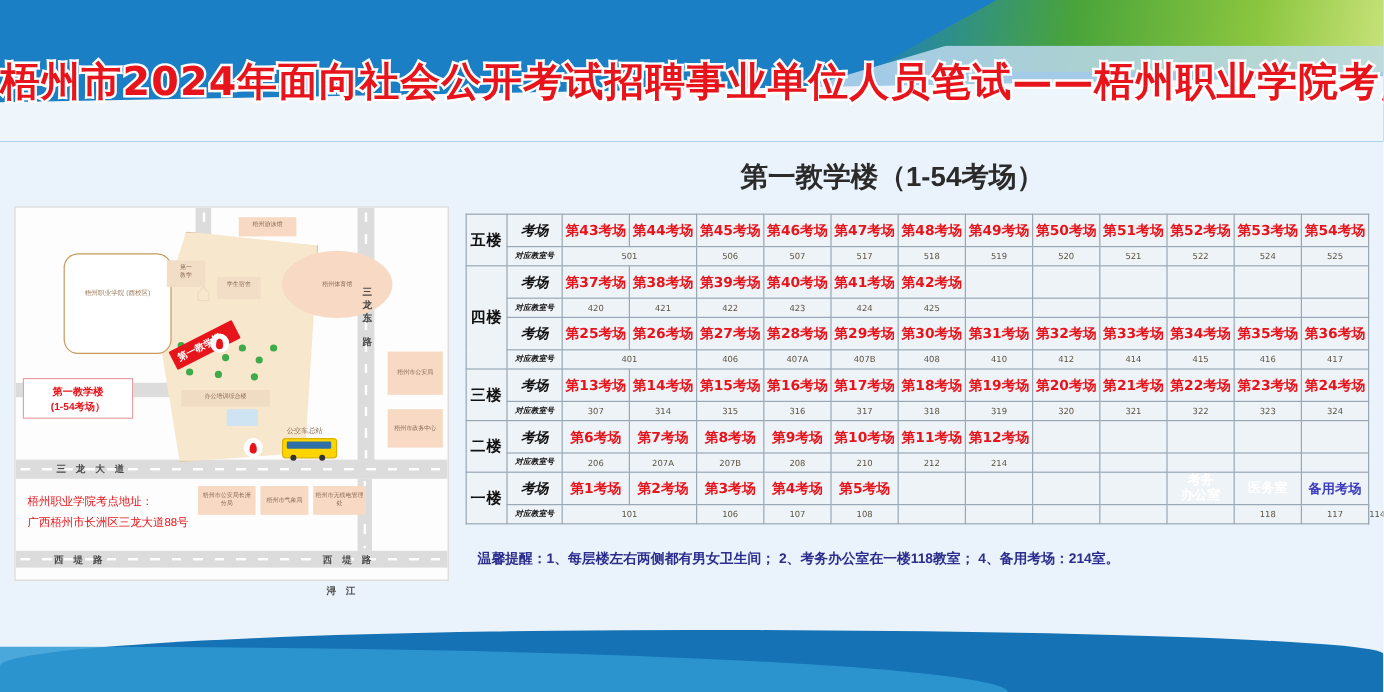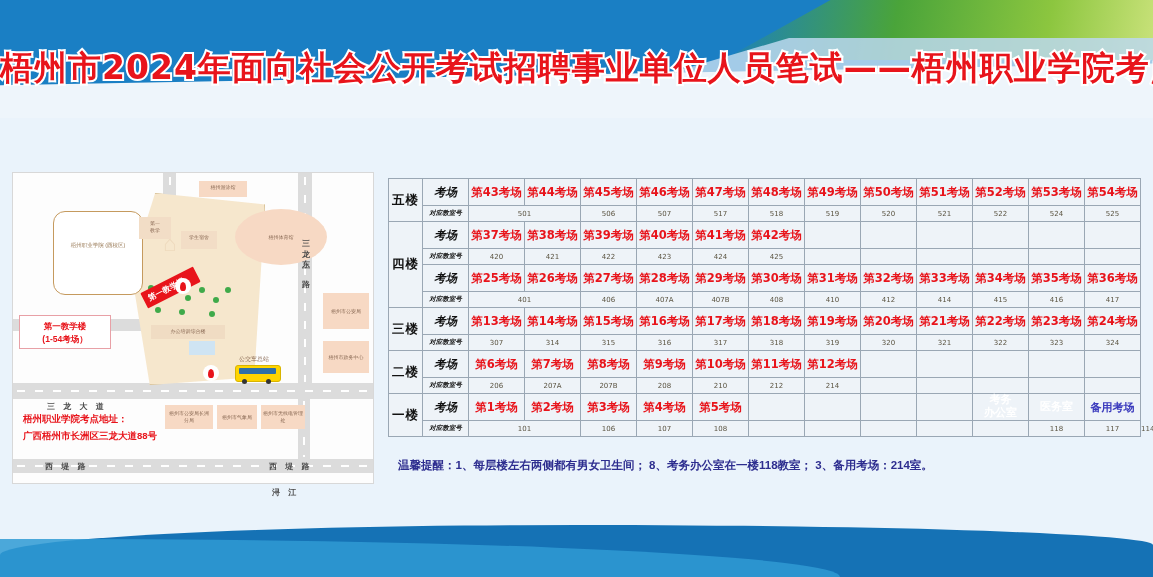--- a/index.html
+++ b/index.html
@@ -56,21 +56,21 @@
   .marker-label{position:absolute;background:#e8141b;color:#fff;font-size:8px;font-weight:bold;
        padding:3px 14px 3px 5px;transform:rotate(-27deg);white-space:nowrap;border-radius:1px;}
   .pin{position:absolute;width:16px;height:16px;border-radius:50%;background:#fff;
        display:flex;align-items:center;justify-content:center;}
   .pin i{display:block;width:6px;height:9px;background:#e8141b;border-radius:50% 50% 50% 50%/60% 60% 40% 40%;}
   .callout{position:absolute;border:1px solid #e8a0a6;background:#fff;color:#e8141b;
        font-size:8.5px;font-weight:bold;line-height:1.5;text-align:center;padding:4px 3px;box-sizing:border-box;}
   .maplbl{position:absolute;font-size:6px;color:#8a6a55;white-space:nowrap;}
   .roadname{position:absolute;font-size:8px;color:#4a4a4a;letter-spacing:3px;font-weight:bold;white-space:nowrap;}
   .roadname.vert{writing-mode:vertical-rl;letter-spacing:4px;}
-  .addr{position:absolute;color:#e8141b;font-size:9.5px;font-weight:bold;line-height:1.65;white-space:nowrap;}
+  .addr{position:absolute;color:#e8141b;font-size:9.5px;font-weight:normal;line-height:1.65;white-space:nowrap;}
   .tree{position:absolute;width:6px;height:6px;border-radius:50%;background:#3faa4a;}
   .bus{position:absolute;width:44px;height:15px;background:#ffd400;border-radius:3px;
        border:1px solid #d8b400;}
   .bus:before{content:"";position:absolute;left:3px;top:2px;width:37px;height:6px;background:#2e6fa8;border-radius:1px;}
   .bus:after{content:"";position:absolute;left:6px;bottom:-3px;width:5px;height:5px;border-radius:50%;
        background:#333;box-shadow:24px 0 0 #333;}
   .campus-txt{position:absolute;color:#e6cdae;font-weight:bold;font-size:22px;}
 
   
   #tbl-wrap{position:absolute;left:388px;top:178px;width:752px;}
@@ -106,20 +106,21 @@
   </div>
   <div class="bg-bot">
     <div class="wave1"></div>
     <div class="wave2"></div>
   </div>
 
   <div id="title-bar">
     <span class="ttl">梧州市2024年面向社会公开考试招聘事业单位人员笔试——梧州职业学院考点</span>
   </div>
 
+  <div class="sec-head" id="tbl-head">第一教学楼（1-54考场）</div>
 
   <div id="map">
 
     <div class="road-v" style="left:150px;top:0;width:13px;height:190px;"></div>
     <div class="dashv" style="left:156px;top:4px;height:182px;"></div>
     <div class="road-v" style="left:285px;top:0;width:14px;height:215px;"></div>
     <div class="dashv" style="left:291px;top:4px;height:205px;"></div>
     <div class="road-h" style="left:0;top:146px;width:150px;height:12px;"></div>
     <div class="road-h" style="left:0;top:210px;width:360px;height:16px;"></div>
     <div class="dash" style="left:4px;top:217px;width:352px;"></div>
@@ -187,21 +188,21 @@
       <span>梧州市气象局</span>
       </div>
     <div class="blk" style="left:248px;top:232px;width:44px;height:24px;display:flex;align-items:center;justify-content:center;">
       <span>梧州市无线电管理处</span>
       </div>
 
     <div class="maplbl" style="left:226px;top:182px;">公交车总站</div>
     <div class="bus" style="left:222px;top:192px;"></div>
 
     <div class="roadname vert" style="left:286px;top:60px;">三 龙 东 一 路</div>
-    <div class="roadname" style="left:34px;top:228px;">三 龙 大 道</div>
+    <div class="roadname" style="left:34px;top:212px;">三 龙 大 道</div>
     <div class="roadname" style="left:32px;top:288px;">西 堤 路</div>
     <div class="roadname" style="left:256px;top:288px;">西 堤 路</div>
 
     <div class="addr" style="left:10px;top:238px;">梧州职业学院考点地址：</div>
     <div class="addr" style="left:10px;top:255px;">广西梧州市长洲区三龙大道88号</div>
   </div>
   <div class="roadname" style="position:absolute;left:272px;top:487px;color:#4a4a4a;">浔 江</div>
 
   <div id="tbl-wrap">
     <table class="exam">
@@ -402,14 +403,14 @@
             <td class="room-no empty"></td>
             <td class="room-no empty"></td>
             <td class="room-no">118</td>
             <td class="room-no">117</td>
             <td class="room-no">114</td>
           </tr>
         </tbody>
     </table>
   </div>
 
-  <div class="note">温馨提醒：1、每层楼左右两侧都有男女卫生间；   8、考务办公室在一楼118教室；   3、备用考场：214室。</div>
+  <div class="note">温馨提醒：1、每层楼左右两侧都有男女卫生间；   2、考务办公室在一楼118教室；   4、备用考场：214室。</div>
 </div>
 
 </body></html>

